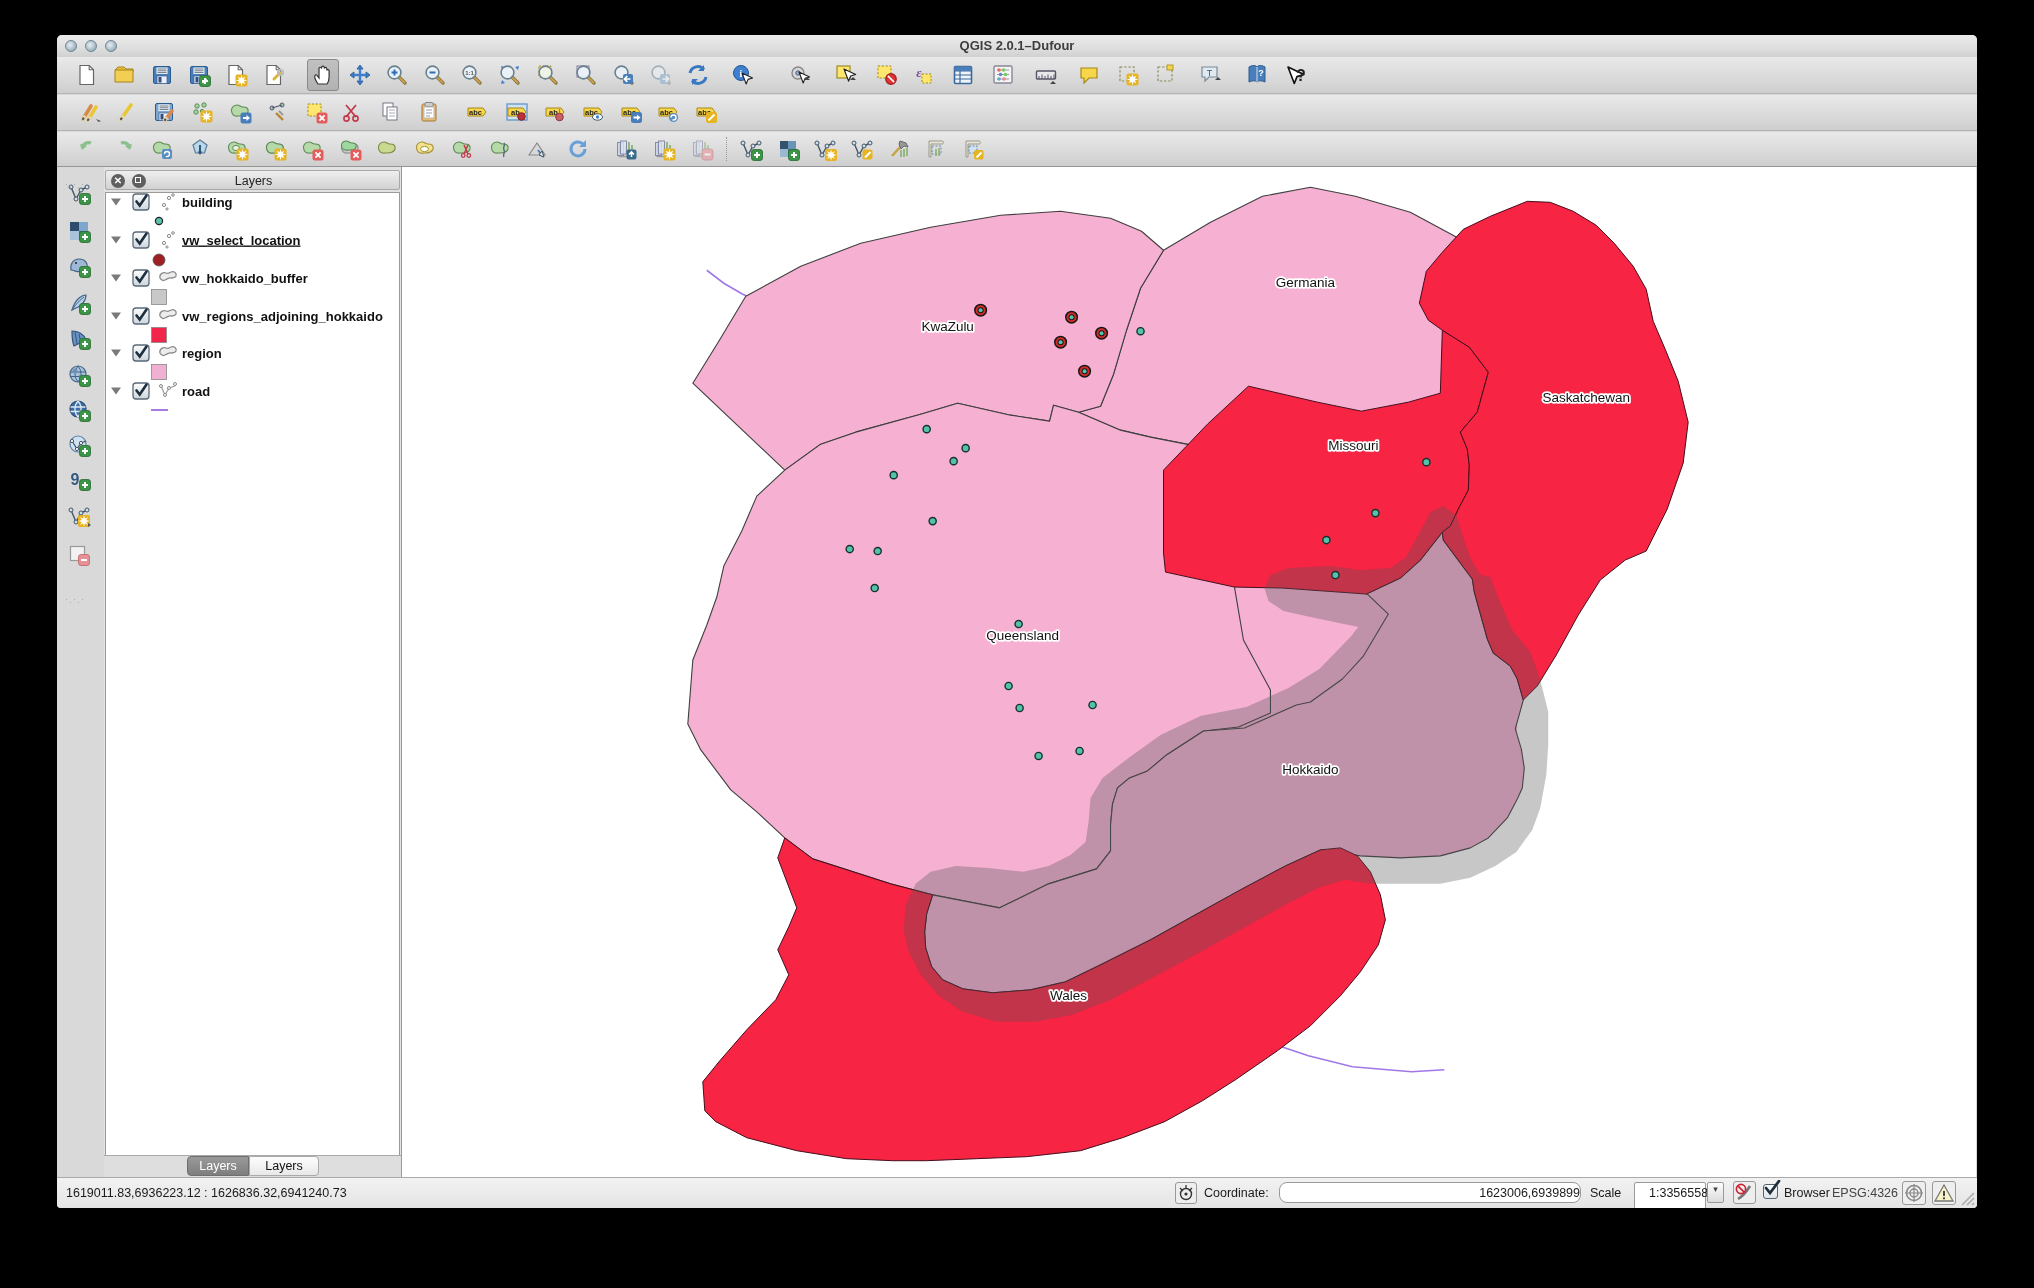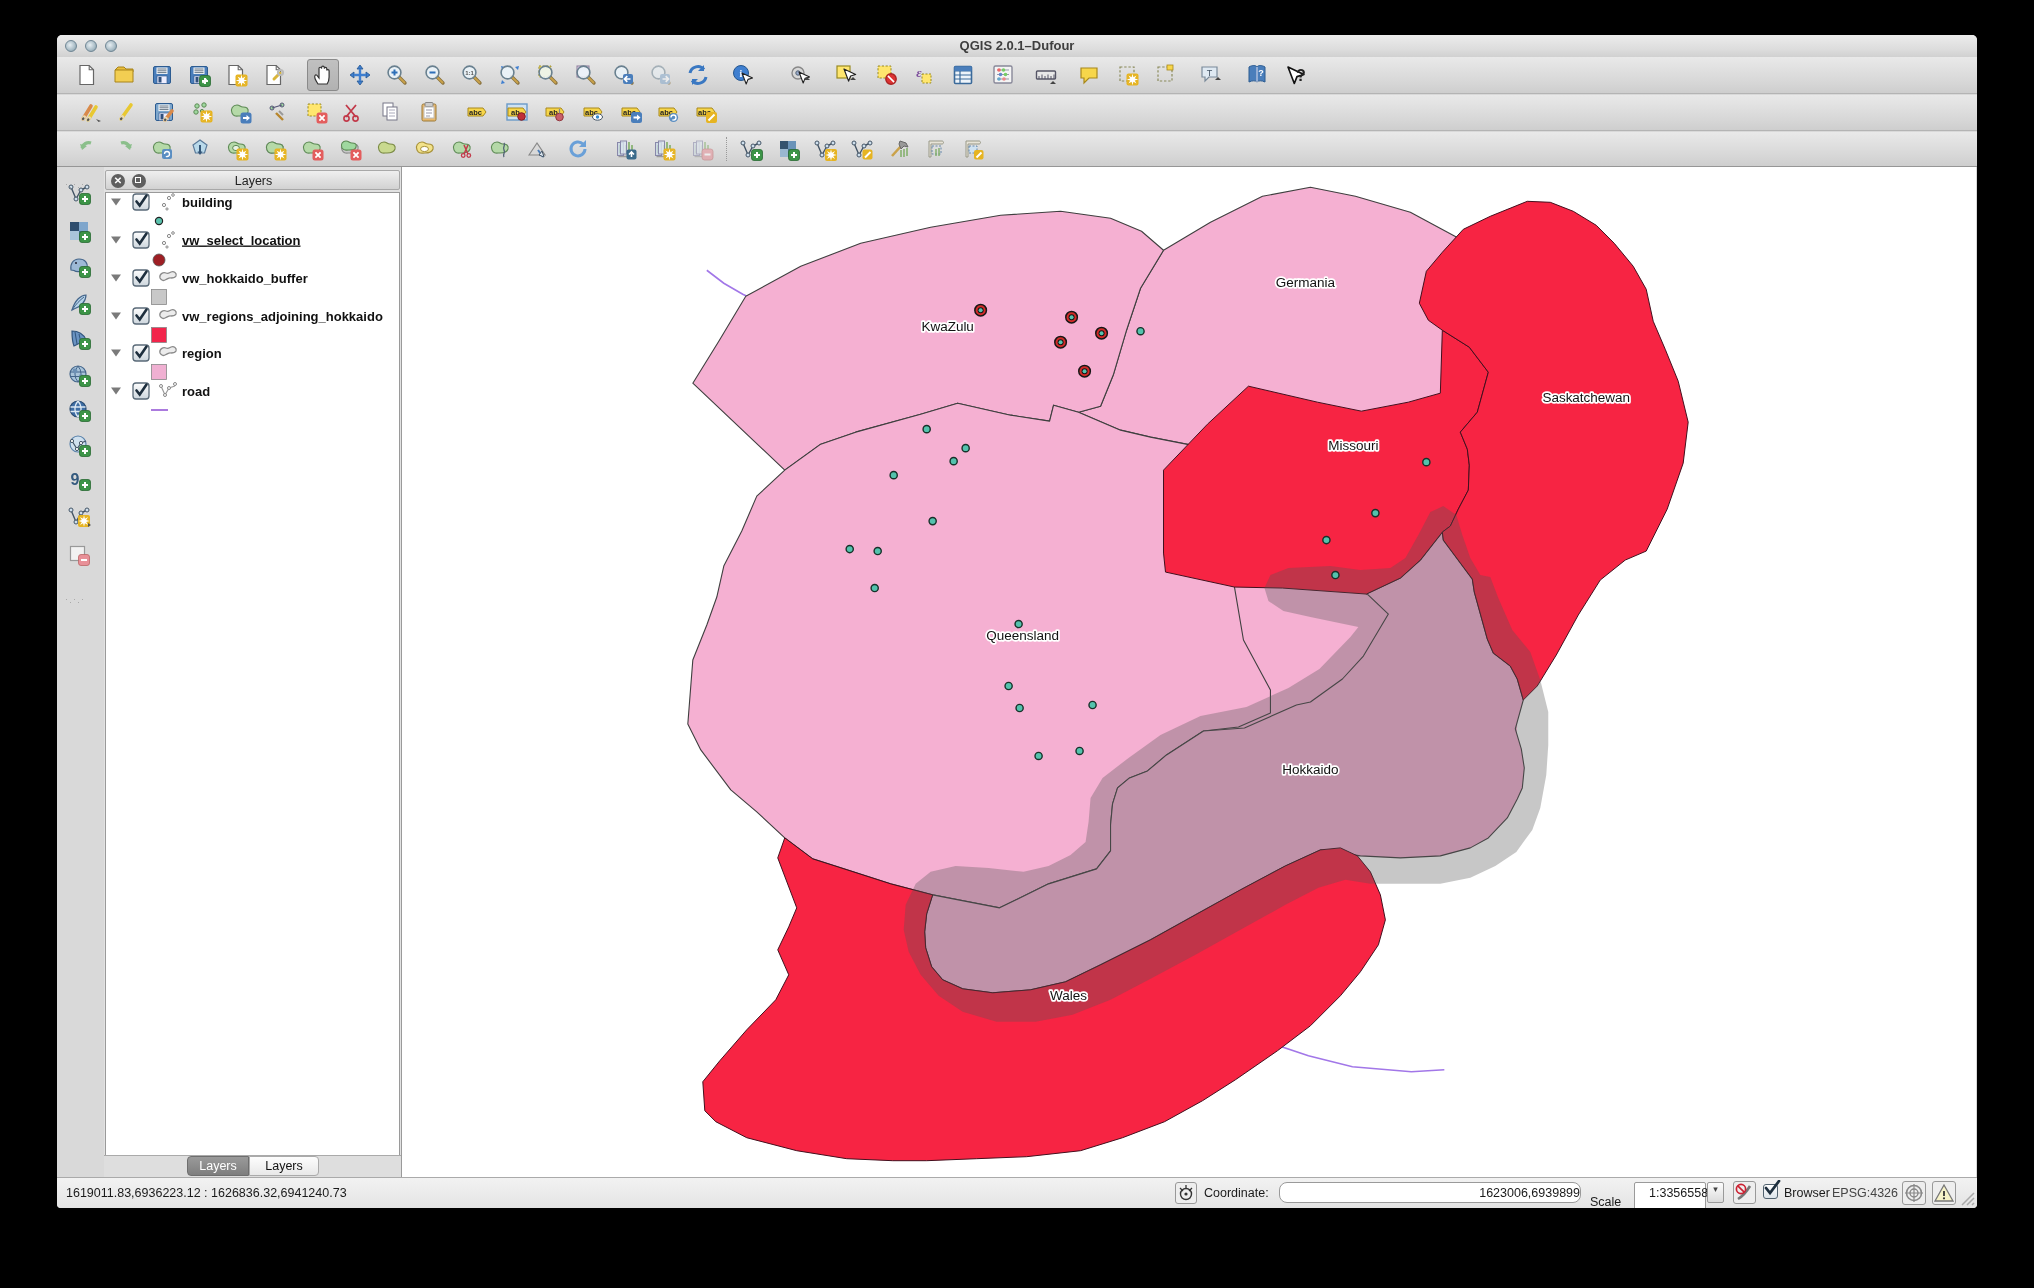--- a/index.html
+++ b/index.html
@@ -670,21 +670,21 @@
  <div style="position:absolute;left:9px;top:8px;">1619011.83,6936223.12 : 1626836.32,6941240.73</div>
  <div style="position:absolute;left:1118px;top:4px;width:22px;height:22px;border:1px solid #999;border-radius:3px;background:#eee;">
    <svg width="20" height="20" viewBox="0 0 20 20">
           <circle cx="10" cy="11" r="5.5" fill="none" stroke="#333" stroke-width="1.4"></circle>
           <circle cx="10" cy="11" r="1.6" fill="#333"></circle>
           <path d="M10 2v4M4 5l3 3M16 5l-3 3" stroke="#333" stroke-width="1.3"></path>
         </svg>
  </div>
  <div style="position:absolute;left:1147px;top:8px;">Coordinate:</div>
  <div style="position:absolute;left:1222px;top:4px;width:302px;height:21px;background:#fff;border:1px solid #9a9a9a;border-radius:8px;text-align:right;line-height:20px;">1623006,6939899</div>
- <div style="position:absolute;left:1533px;top:17px;">Scale</div>
+ <div style="position:absolute;left:1533px;top:8px;">Scale</div>
  <div style="position:absolute;left:1577px;top:4px;width:72px;height:34px;background:#fff;border:1px solid #9a9a9a;border-radius:2px;line-height:20px;padding-left:14px;">1:33565585</div>
  <div style="position:absolute;left:1650px;top:4px;width:17px;height:21px;background:linear-gradient(#fdfdfd,#dcdcdc);border:1px solid #9a9a9a;border-radius:2px;text-align:center;"><span style="display:inline-block;transform:translateY(-2px);font-size:9px;color:#444;">▾</span></div>
  <div style="position:absolute;left:1676px;top:3px;width:23px;height:23px;border:1px solid #999;border-radius:3px;background:#eee;">
    <svg width="21" height="21" viewBox="0 0 21 21">
           <path d="M4 17C9 14 13 9 16 4" stroke="#777" stroke-width="2.6" fill="none"></path>
           <circle cx="7" cy="7" r="4.6" fill="none" stroke="#c23" stroke-width="1.7"></circle>
           <path d="M3.8 3.8l6.4 6.4" stroke="#c23" stroke-width="1.7"></path>
         </svg>
  </div>
  <div style="position:absolute;left:1706px;top:6px;width:15px;height:15px;background:linear-gradient(#fff,#dde4ea);border:1.4px solid #51626f;border-radius:3px;"></div>

